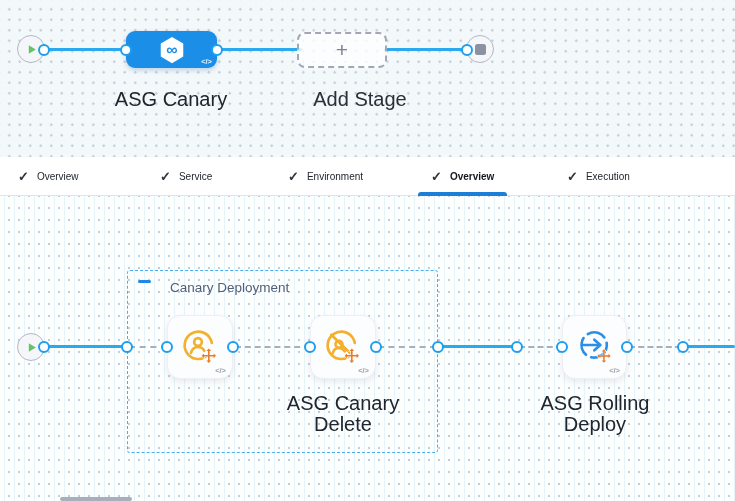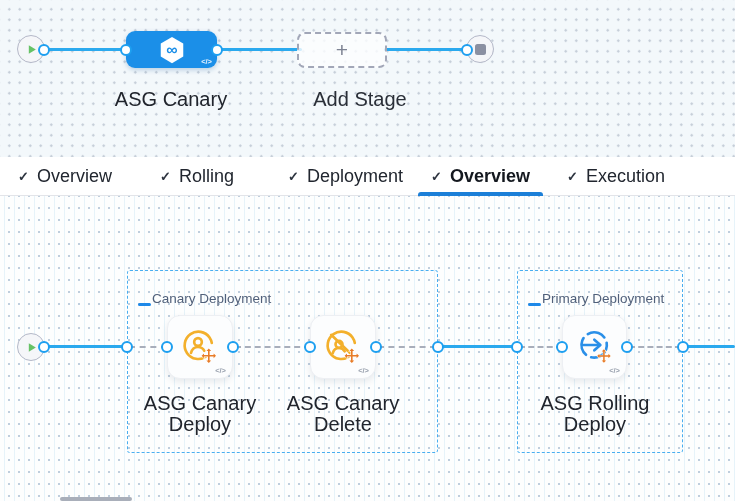--- a/index.html
+++ b/index.html
@@ -31,40 +31,40 @@
   .plus-glyph{font-size:21px;color:#7e8494;font-weight:300;line-height:1;margin-top:-2px;}
   .node-label{position:absolute;width:150px;text-align:center;font-size:20px;
     color:#21252d;font-weight:500;line-height:21px;}
   .stop-square{width:11px;height:11px;border-radius:2.5px;background:#8b90a2;}
 
   
   #tab-bar{position:absolute;left:0;top:157px;width:735px;height:39px;background:#fff;
     border-bottom:1px solid #e2e4e9;box-sizing:border-box;}
   .tab{position:absolute;top:0;height:39px;display:flex;align-items:center;gap:8px;cursor:pointer;}
   .tab .check{font-size:13px;color:#2e3540;font-weight:700;}
-  .tab .tab-label{font-size:18px;color:#21262f;}
+  .tab .tab-label{font-size:10px;color:#21262f;}
   .tab.active{padding:0 13px;}
   .tab.active .tab-label{font-weight:700;color:#14181f;}
   .tab.active::after{content:"";position:absolute;left:0;right:0;bottom:0;height:4px;
     background:#1b7fd8;border-radius:3px 3px 0 0;}
 
   
   #execution-canvas{
     position:absolute;left:0;top:196px;width:735px;height:305px;
     background-color:#fdfefe;
     background-image:
       radial-gradient(circle,rgba(90,130,170,.38) 1px,transparent 1.3px),
       linear-gradient(to right,rgba(80,170,220,.13) 1px,transparent 1px);
     background-size:10px 12px,10px 100%;
     background-position:4px 6px,4px 0;
   }
   .dashline{position:absolute;height:0;border-top:2px dashed #a8aebb;}
   .group-box{position:absolute;top:74px;height:183px;border:1.5px dashed #49aef0;
     border-radius:3px;box-sizing:border-box;}
-  .group-header{position:absolute;left:10px;top:20px;display:flex;align-items:flex-end;gap:1px;}
+  .group-header{position:absolute;left:10px;top:9px;display:flex;align-items:flex-start;gap:19px;}
   .group-dash{width:13px;height:3px;border-radius:2px;background:#1d88e8;}
   .group-title{font-size:13.5px;color:#51607a;white-space:nowrap;}
   .step-node{position:absolute;top:119px;width:66px;height:64px;border-radius:13px;
     background:#fcfdfe;border:1px solid #edeff3;box-sizing:border-box;
     box-shadow:0 3px 6px rgba(40,60,90,.10);
     display:flex;align-items:center;justify-content:center;}
   .step-node .code-glyph{right:6px;bottom:3px;color:#98a0ad;}
   .scroll-thumb{position:absolute;left:60px;bottom:0;width:72px;height:4px;
     border-radius:2px;background:#a9afba;}
 </style>
@@ -109,25 +109,25 @@
     <div class="node-label" style="left:285px;top:89px;font-weight:400;color:#2a2f38;">Add Stage</div>
   </div>
 
   <div id="tab-bar">
     <div class="tab" style="left:18px;">
       <span class="check">✓</span>
       <span class="tab-label">Overview</span>
     </div>
     <div class="tab" style="left:160px;">
       <span class="check">✓</span>
-      <span class="tab-label">Rolling</span>
+      <span class="tab-label">Service</span>
     </div>
     <div class="tab" style="left:288px;">
       <span class="check">✓</span>
-      <span class="tab-label">Deployment</span>
+      <span class="tab-label">Environment</span>
     </div>
     <div class="tab active" style="left:418px;">
       <span class="check">✓</span>
       <span class="tab-label">Overview</span>
     </div>
     <div class="tab" style="left:567px;">
       <span class="check">✓</span>
       <span class="tab-label">Execution</span>
     </div>
   </div>
@@ -141,26 +141,20 @@
     <div class="dashline" style="left:129px;top:150px;width:38px;"></div>
     <div class="dashline" style="left:235px;top:150px;width:75px;"></div>
     <div class="dashline" style="left:378px;top:150px;width:58px;"></div>
     <div class="dashline" style="left:519px;top:150px;width:43px;"></div>
     <div class="dashline" style="left:629px;top:150px;width:52px;"></div>
 
     <div class="group-box" style="left:127px;width:311px;">
       <div class="group-header">
         <span class="group-dash"></span>
         <span class="group-title">Canary Deployment</span>
-      </div>
-    </div>
-    <div class="group-box" style="left:517px;width:166px;">
-      <div class="group-header">
-        <span class="group-dash"></span>
-        <span class="group-title">Primary Deployment</span>
       </div>
     </div>
 
     <div class="round-node" style="left:17px;top:137px;">
       <svg width="13" height="13" viewBox="0 0 24 24">
         <polygon points="7,4 7,20 20,12" fill="#66c266"></polygon>
       </svg>
     </div>
 
     <div class="step-node" style="left:167px;">
@@ -205,20 +199,19 @@
     <span class="port" style="left:161px;top:145px;"></span>
     <span class="port" style="left:227px;top:145px;"></span>
     <span class="port" style="left:304px;top:145px;"></span>
     <span class="port" style="left:370px;top:145px;"></span>
     <span class="port" style="left:432px;top:145px;"></span>
     <span class="port" style="left:511px;top:145px;"></span>
     <span class="port" style="left:556px;top:145px;"></span>
     <span class="port" style="left:621px;top:145px;"></span>
     <span class="port" style="left:677px;top:145px;"></span>
 
-    <div class="node-label" style="left:125px;top:197px;">ASG Canary Deploy</div>
     <div class="node-label" style="left:268px;top:197px;">ASG Canary Delete</div>
     <div class="node-label" style="left:520px;top:197px;">ASG Rolling Deploy</div>
 
     <div class="scroll-thumb"></div>
   </div>
 
 </div>
 
 </body></html>

